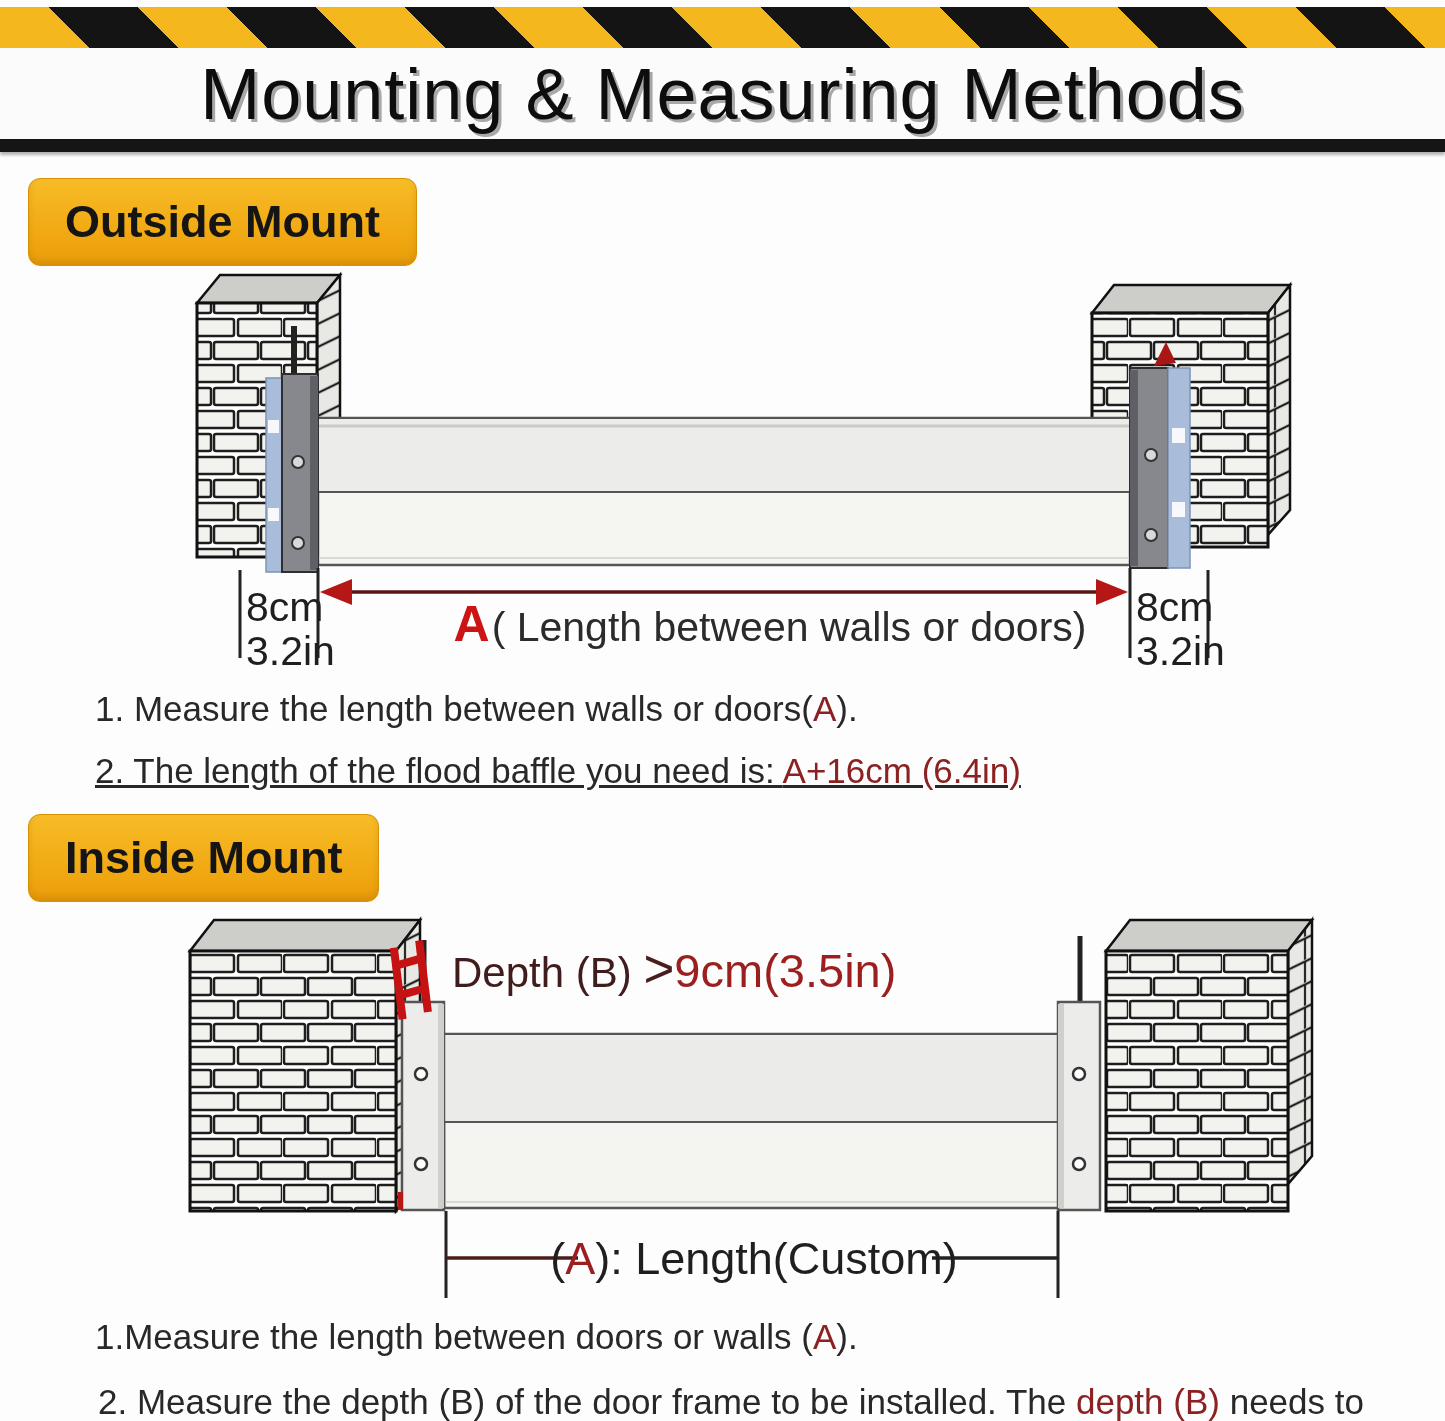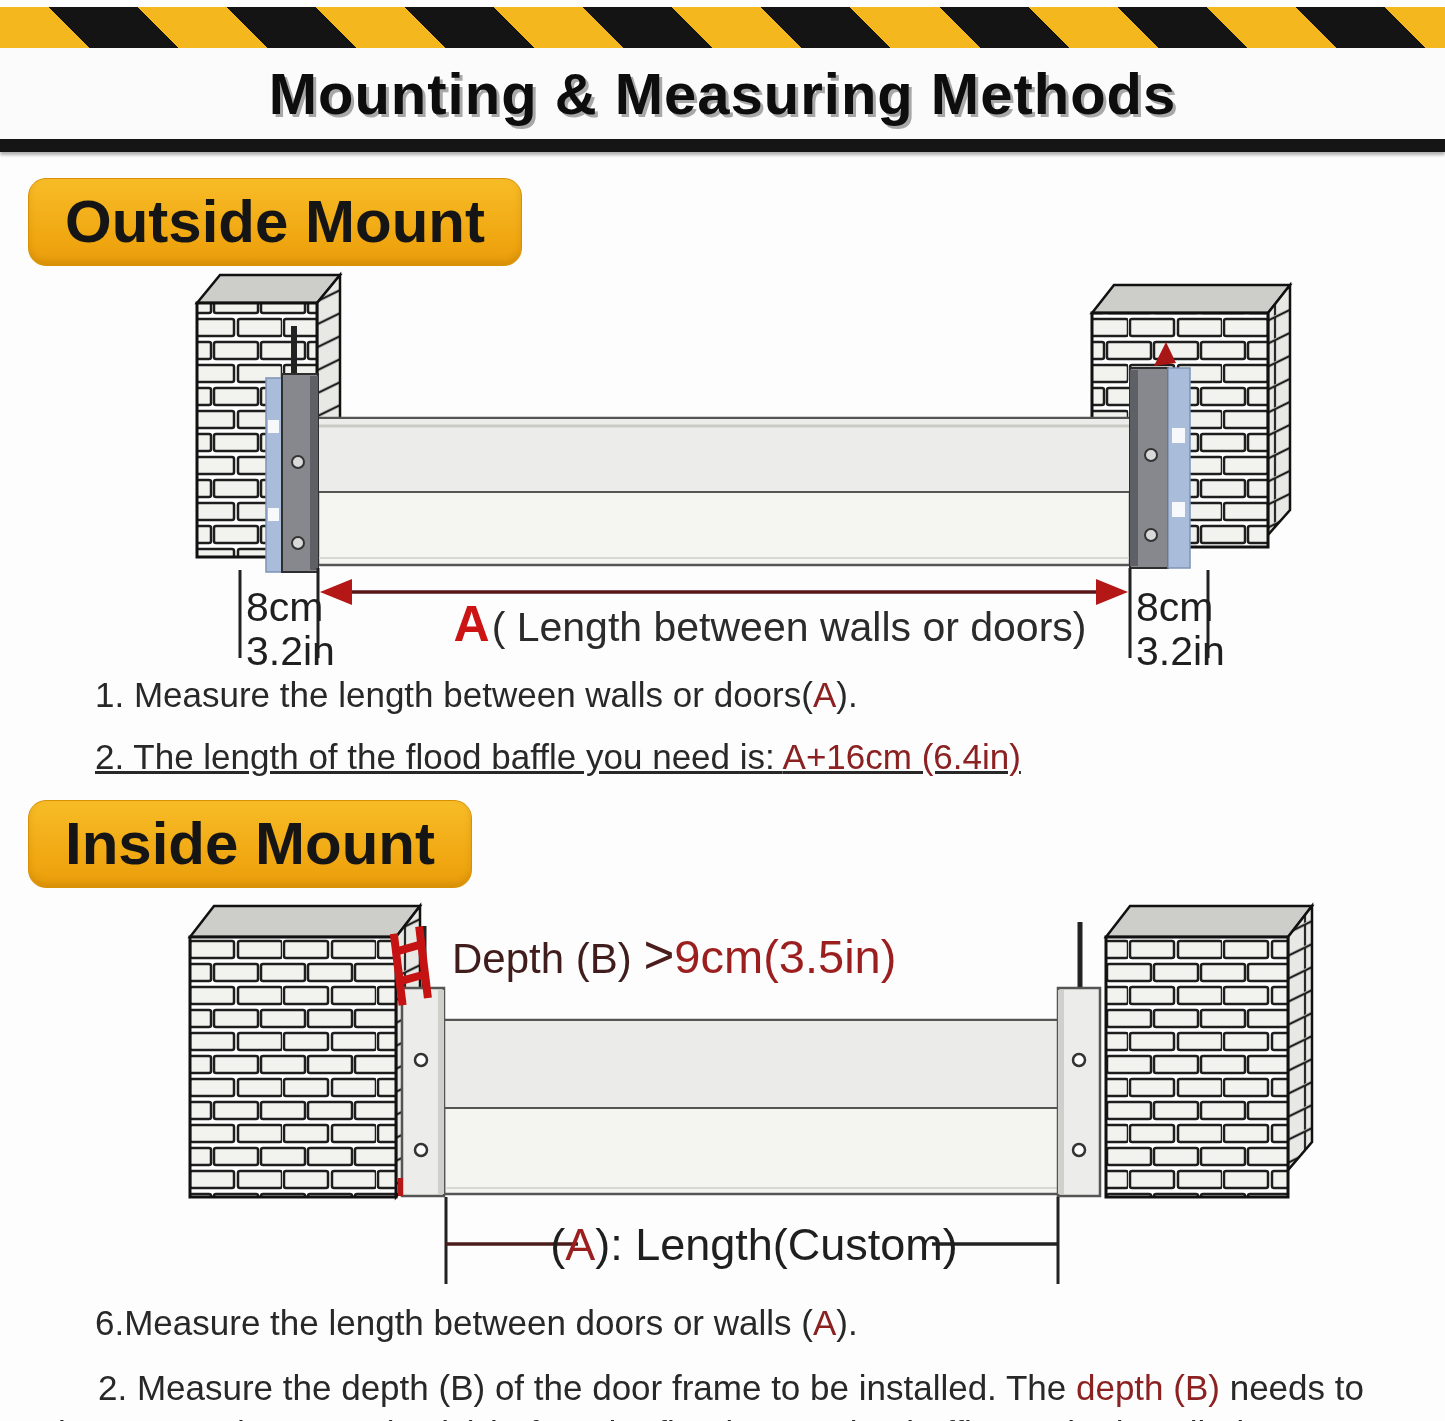--- a/index.html
+++ b/index.html
@@ -3,44 +3,44 @@
 <meta charset="utf-8">
 <style>
   html,body{margin:0;padding:0;background:#fff;}
   .page{position:relative;width:1445px;height:1421px;background:#fdfdfd;overflow:hidden;
         font-family:"Liberation Sans",sans-serif;}
   
   .hazard{height:41px;margin-top:7px;
     background:repeating-linear-gradient(45deg,#f5b71e 0 63px,#141414 63px 126px);
     box-shadow:0 2px 2px rgba(0,0,0,.25);}
   .titleband{height:91px;background:#fbfbfb;display:flex;align-items:center;justify-content:center;}
-  .title{font-size:58px;font-weight:700;color:#0d0d0d;letter-spacing:1px;
+  .title{font-size:72px;font-weight:400;color:#0d0d0d;letter-spacing:1px;
          text-shadow:3px 3px 0 #a8a8a8, -1px -1px 0 #ffffff;}
   .blackbar{height:13px;background:#151515;box-shadow:0 3px 3px rgba(0,0,0,.3);}
   
   .seclabel{display:inline-block;margin:26px 0 0 28px;padding:0 36px;height:86px;line-height:86px;
-    font-size:60px;font-weight:600;color:#151515;border-radius:18px;
+    font-size:45px;font-weight:600;color:#151515;border-radius:12px;
     background:linear-gradient(180deg,#f7bc27 0%,#f0a711 70%,#e99d0b 100%);
     border:1px solid #d89104;box-shadow:inset 0 -4px 6px rgba(160,100,0,.25);}
   .lbl2{margin-top:20px;}
   
   svg.diag{display:block;margin-top:4px;}
   svg text{font-family:"Liberation Sans",sans-serif;}
   .dim{font-size:41px;fill:#1f1f1f;}
   .reda{font-size:50px;font-weight:bold;fill:#cc1414;}
   .mid{font-size:41px;fill:#2b2b2b;}
   .depth-dark{font-size:42px;fill:#411c1c;}
   .depth-gt{font-size:53px;fill:#4a1c1c;}
   .depth-red{font-size:47px;fill:#9c1f1f;}
   .len{font-size:45px;fill:#1f1f1f;}
   .len-a{fill:#9c1f1f;}
   
   .steps{color:#282828;font-size:35px;line-height:1.32;}
   .steps p{margin:0;}
-  .s1{}
+  .s1{margin-top:14px;}
   .s1 p{margin-left:95px;}
   .s1 p+p{margin-top:16px;text-decoration:underline;}
   .s2{margin-top:8px;}
   .s2 p.first{margin-left:95px;}
   .s2 p.wrap{margin:18px 58px 0 58px;text-indent:40px;}
   .maroon{color:#8b2121;}
 </style>
 </head>
 <body>
 
@@ -223,17 +223,17 @@
       <line x1="446" y1="352" x2="578" y2="352" stroke="#4a1c1c" stroke-width="3.5"></line>
       <line x1="932" y1="352" x2="1058" y2="352" stroke="#222" stroke-width="3.5"></line>
     </g>
 
     <text x="452" y="81"><tspan class="depth-dark">Depth (B) </tspan><tspan class="depth-gt">&gt;</tspan><tspan class="depth-red">9cm(3.5in)</tspan></text>
 
     <text x="754" y="368" text-anchor="middle" class="len"><tspan>(</tspan><tspan class="len-a">A</tspan><tspan>): Length(Custom)</tspan></text>
   </svg>
 
   <div class="steps s2">
-    <p class="first"><span>6.Measure the length between doors or walls (</span><span class="maroon">A</span><span>).</span></p>
+    <p class="first"><span>1.Measure the length between doors or walls (</span><span class="maroon">A</span><span>).</span></p>
     <p class="wrap"><span>2. Measure the depth (B) of the door frame to be installed. The </span><span class="maroon">depth (B)</span><span> needs to be greater than 9cm (3.5in) before the flood protection baffle can be installed.</span></p>
   </div>
 
 </div>
 
 </body></html>

